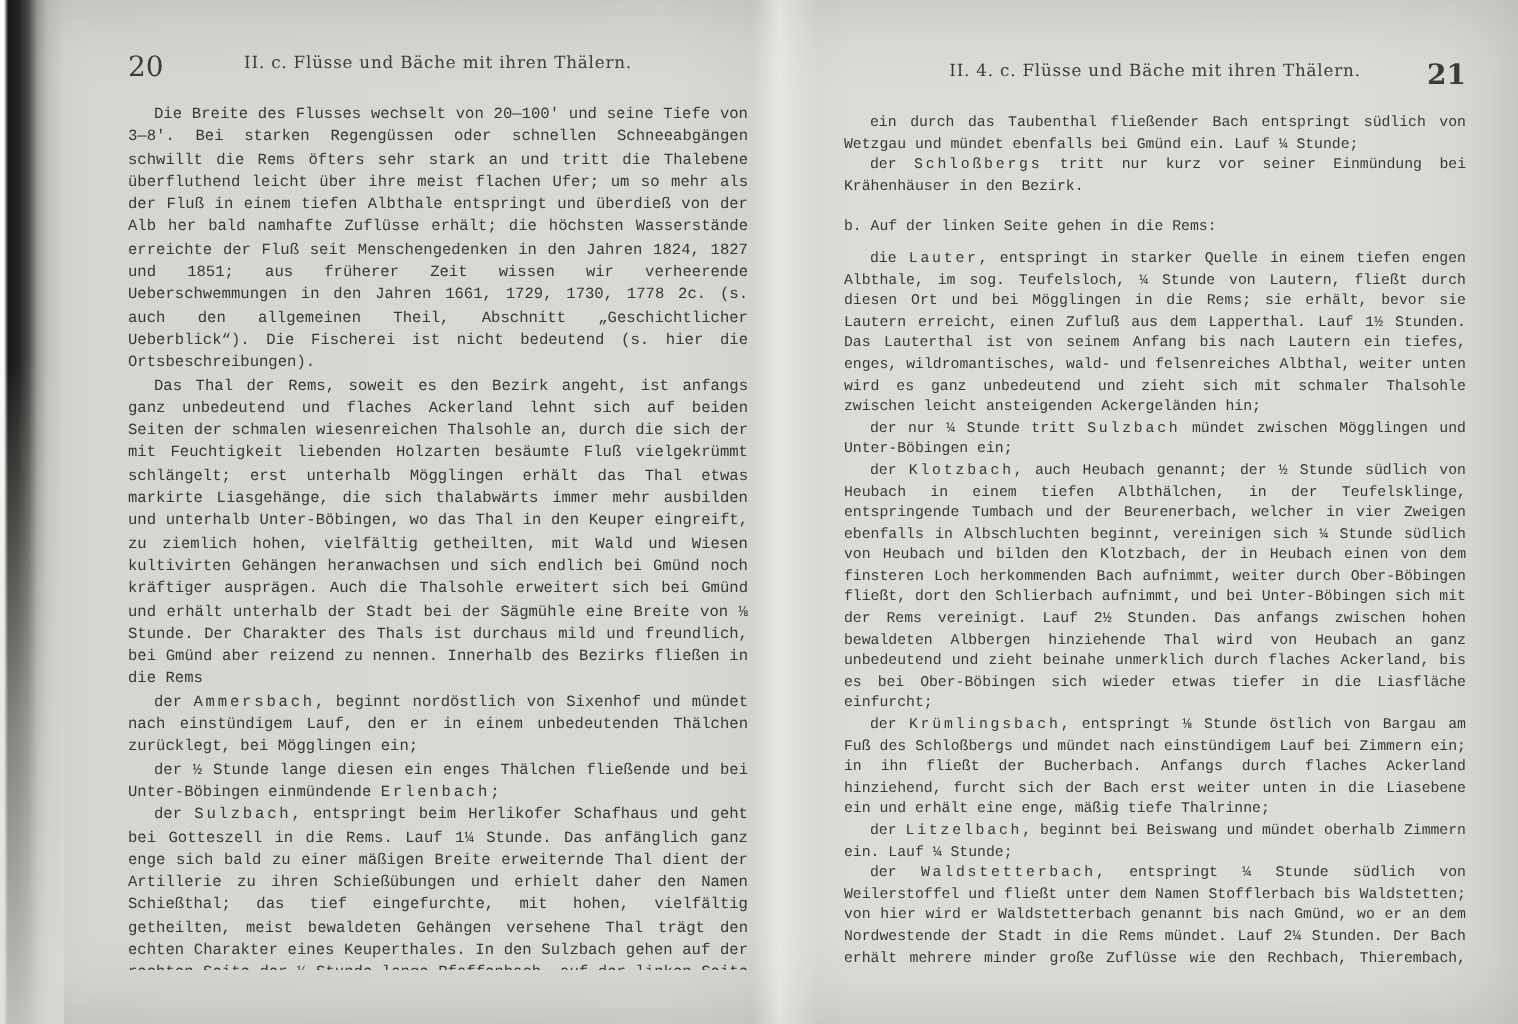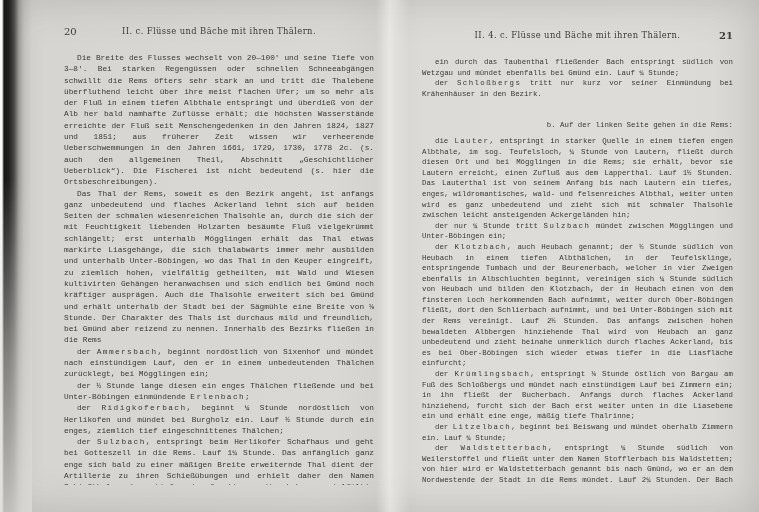--- a/index.html
+++ b/index.html
@@ -37,54 +37,53 @@
   .page-right{left:390px;width:369px;}
   .content{position:relative;height:100%;box-sizing:border-box;}
   .page-left .content{padding:26px 16px 0 34px;}
   .page-right .content{padding:30px 26px 0 32px;}
 
   .pagehead{
     position:relative;text-align:center;
     font-size:8.4px;letter-spacing:.4px;color:#3e3c37;
     margin-bottom:17px;white-space:nowrap;
   }
-  .pagehead .pagenum{position:absolute;top:0;font-size:10px;letter-spacing:0;}
+  .pagehead .pagenum{position:absolute;top:0;font-size:14px;letter-spacing:0;}
   .page-left .pagenum{left:0;}
   .page-right .pagenum{right:0;font-weight:bold;}
 
   .textbody{
     text-align:justify;overflow:hidden;
     color:#3a3833;
   }
   .page-left .textbody{font-size:7.8px;line-height:11.3px;max-height:432px;}
   .page-right .textbody{font-size:7.4px;line-height:10.6px;max-height:428px;}
   .textbody p{margin:0;font-family:Liberation Mono, monospace;}
   .textbody p.para{text-indent:13px;}
-  .textbody p.center{text-align:right;text-indent:0;margin:21px 0 5px 0;}
+  .textbody p.center{text-align:left;text-indent:0;margin:10px 0 5px 0;}
   .gesperrt{letter-spacing:1.4px;}
 </style>
 </head>
 <body>
 
 <div class="scan">
   <div class="edge-left"></div>
   <div class="gutter"></div>
 
   <div class="page page-left">
     <div class="content">
       <div class="pagehead">
         <span class="pagenum">20</span>
         <span class="runhead">II. c. Flüsse und Bäche mit ihren Thälern.</span>
       </div>
       <div class="textbody">
           <p class="para"><span>Die Breite des Flusses wechselt von 20—100′ und seine Tiefe von 3—8′. Bei starken Regengüssen oder schnellen Schneeabgängen schwillt die Rems öfters sehr stark an und tritt die Thalebene überfluthend leicht über ihre meist flachen Ufer; um so mehr als der Fluß in einem tiefen Albthale entspringt und überdieß von der Alb her bald namhafte Zuflüsse erhält; die höchsten Wasserstände erreichte der Fluß seit Menschengedenken in den Jahren 1824, 1827 und 1851; aus früherer Zeit wissen wir verheerende Ueberschwemmungen in den Jahren 1661, 1729, 1730, 1778 2c. (s. auch den allgemeinen Theil, Abschnitt „Geschichtlicher Ueberblick“). Die Fischerei ist nicht bedeutend (s. hier die Ortsbeschreibungen).</span></p>
           <p class="para"><span>Das Thal der Rems, soweit es den Bezirk angeht, ist anfangs ganz unbedeutend und flaches Ackerland lehnt sich auf beiden Seiten der schmalen wiesenreichen Thalsohle an, durch die sich der mit Feuchtigkeit liebenden Holzarten besäumte Fluß vielgekrümmt schlängelt; erst unterhalb Mögglingen erhält das Thal etwas markirte Liasgehänge, die sich thalabwärts immer mehr ausbilden und unterhalb Unter-Böbingen, wo das Thal in den Keuper eingreift, zu ziemlich hohen, vielfältig getheilten, mit Wald und Wiesen kultivirten Gehängen heranwachsen und sich endlich bei Gmünd noch kräftiger ausprägen. Auch die Thalsohle erweitert sich bei Gmünd und erhält unterhalb der Stadt bei der Sägmühle eine Breite von ⅛ Stunde. Der Charakter des Thals ist durchaus mild und freundlich, bei Gmünd aber reizend zu nennen. Innerhalb des Bezirks fließen in die Rems</span></p>
           <p class="para"><span>der </span><span class="gesperrt">Ammersbach</span><span>, beginnt nordöstlich von Sixenhof und mündet nach einstündigem Lauf, den er in einem unbedeutenden Thälchen zurücklegt, bei Mögglingen ein;</span></p>
           <p class="para"><span>der ½ Stunde lange diesen ein enges Thälchen fließende und bei Unter-Böbingen einmündende </span><span class="gesperrt">Erlenbach</span><span>;</span></p>
-          <p class="para"><span>der </span><span class="gesperrt">Ridigkoferbach</span><span>, beginnt ¼ Stunde nordöstlich von Herlikofen und mündet bei Burgholz ein. Lauf ½ Stunde durch ein enges, ziemlich tief eingeschnittenes Thälchen;</span></p>
           <p class="para"><span>der </span><span class="gesperrt">Sulzbach</span><span>, entspringt beim Herlikofer Schafhaus und geht bei Gotteszell in die Rems. Lauf 1¼ Stunde. Das anfänglich ganz enge sich bald zu einer mäßigen Breite erweiternde Thal dient der Artillerie zu ihren Schießübungen und erhielt daher den Namen Schießthal; das tief eingefurchte, mit hohen, vielfältig getheilten, meist bewaldeten Gehängen versehene Thal trägt den echten Charakter eines Keuperthales. In den Sulzbach gehen auf der rechten Seite der ½ Stunde lange Pfaffenbach, auf der linken Seite der Kaltenbach und der Herlikofer Bach;</span></p>
         </div>
     </div>
   </div>
 
   <div class="page page-right">
     <div class="content">
       <div class="pagehead">
         <span class="runhead">II. 4. c. Flüsse und Bäche mit ihren Thälern.</span>
         <span class="pagenum">21</span>

